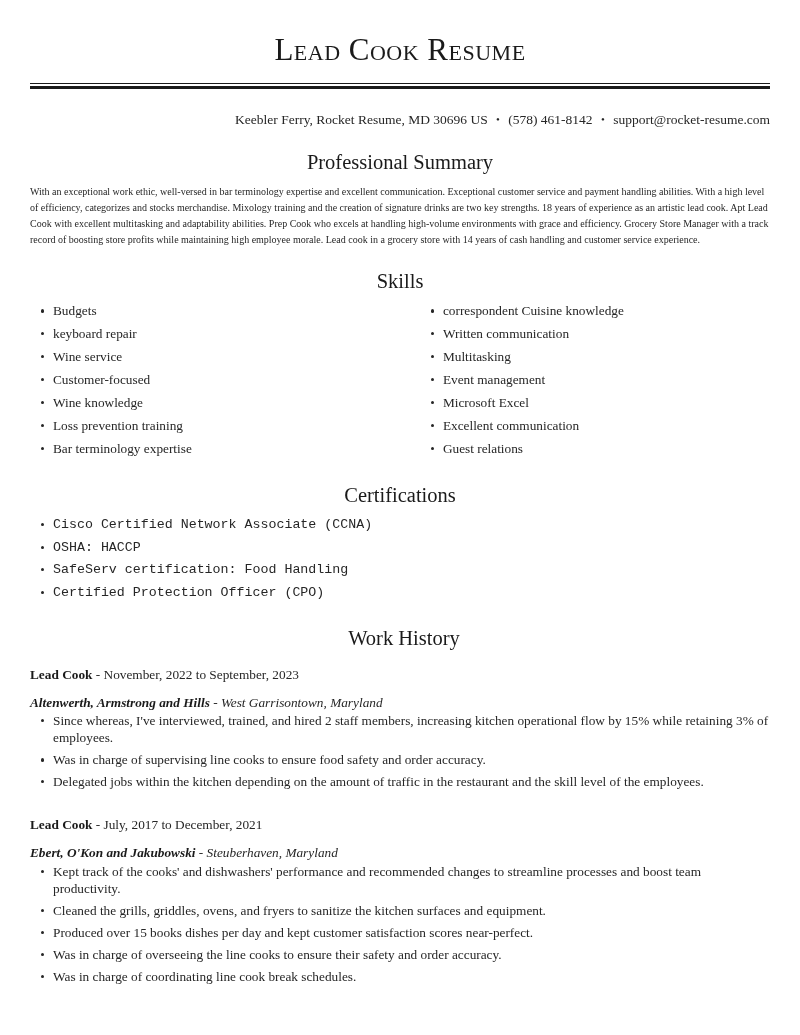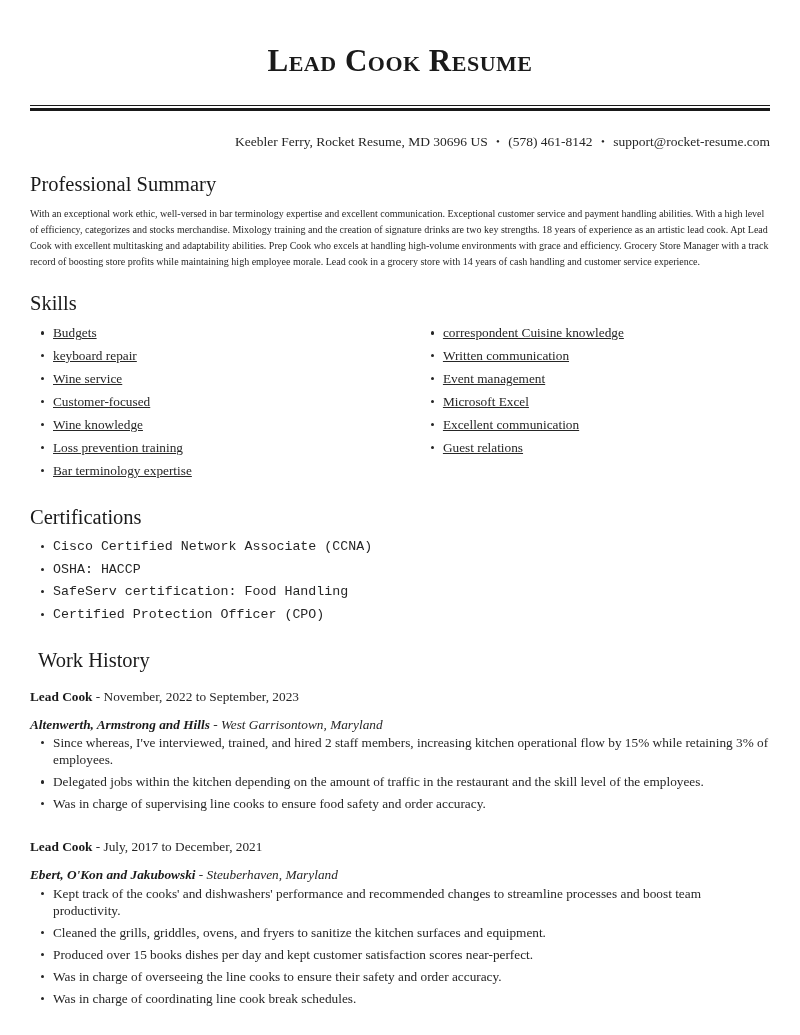--- a/index.html
+++ b/index.html
@@ -18,25 +18,25 @@
     width: 800px;
     min-height: 1035px;
     background: #ffffff;
     padding: 0 30px 8px 30px;
   }
 
   
   .doc-title {
     text-align: center;
     font-size: 31px;
-    font-weight: bold;
+    font-weight: normal;
     font-variant: small-caps;
     letter-spacing: 0.5px;
     color: #1a1a1a;
-    margin: 15px;
+    margin: 4px;
     padding: 29px 0 12px 0;
     line-height: 1.1;
   }
   .rule-group {
     margin: 4px 0 0 0;
   }
   .rule-thin {
     height: 1px;
     background: #1a1a1a;
     width: 100%;
@@ -67,20 +67,21 @@
   
   .section {
     padding-top: 20px;
   }
   .section-title {
     font-size: 20.5px;
     font-weight: normal;
     color: #1a1a1a;
     margin: 0 0 9px 0;
     line-height: 1.2;
+    text-align: center;
   }
   .summary-text {
     font-size: 10px;
     line-height: 1.63;
     color: #262626;
     margin: 0;
     text-align: left;
   }
 
   
@@ -104,21 +105,20 @@
     top: 7px;
     width: 3.2px;
     height: 3.2px;
     border-radius: 50%;
     background: #262626;
   }
 
   .skills-cols {
     display: flex;
     gap: 8px;
-    text-decoration: underline;
   }
   .skills-col {
     width: 50%;
   }
   .skills-col.right {
     padding-left: 16px;
   }
   .skills-col ul.bullets > li {
     margin-bottom: 5.5px;
   }
@@ -211,20 +211,21 @@
           <li>Customer-focused</li>
           <li>Wine knowledge</li>
           <li>Loss prevention training</li>
           <li>Bar terminology expertise</li>
         </ul>
       </div>
       <div class="skills-col right">
         <ul class="bullets">
           <li>correspondent Cuisine knowledge</li>
           <li>Written communication</li>
+          <li>Multitasking</li>
           <li>Event management</li>
           <li>Microsoft Excel</li>
           <li>Excellent communication</li>
           <li>Guest relations</li>
         </ul>
       </div>
     </div>
   </div>
 
   <div class="section certs">
@@ -246,22 +247,22 @@
         <span class="dash">-</span>
         <span>November, 2022 to September, 2023</span>
       </div>
       <div class="job-company-line">
         <span class="company">Altenwerth, Armstrong and Hills</span>
         <span class="dash">-</span>
         <span>West Garrisontown, Maryland</span>
       </div>
       <ul class="bullets job-bullets">
         <li>Since whereas, I've interviewed, trained, and hired 2 staff members, increasing kitchen operational flow by 15% while retaining 3% of employees.</li>
+        <li>Was in charge of supervising line cooks to ensure food safety and order accuracy.</li>
         <li>Delegated jobs within the kitchen depending on the amount of traffic in the restaurant and the skill level of the employees.</li>
-        <li>Was in charge of supervising line cooks to ensure food safety and order accuracy.</li>
       </ul>
     </div>
 
     <div class="job">
       <div class="job-title-line">
         <span class="role">Lead Cook</span>
         <span class="dash">-</span>
         <span>July, 2017 to December, 2021</span>
       </div>
       <div class="job-company-line">

